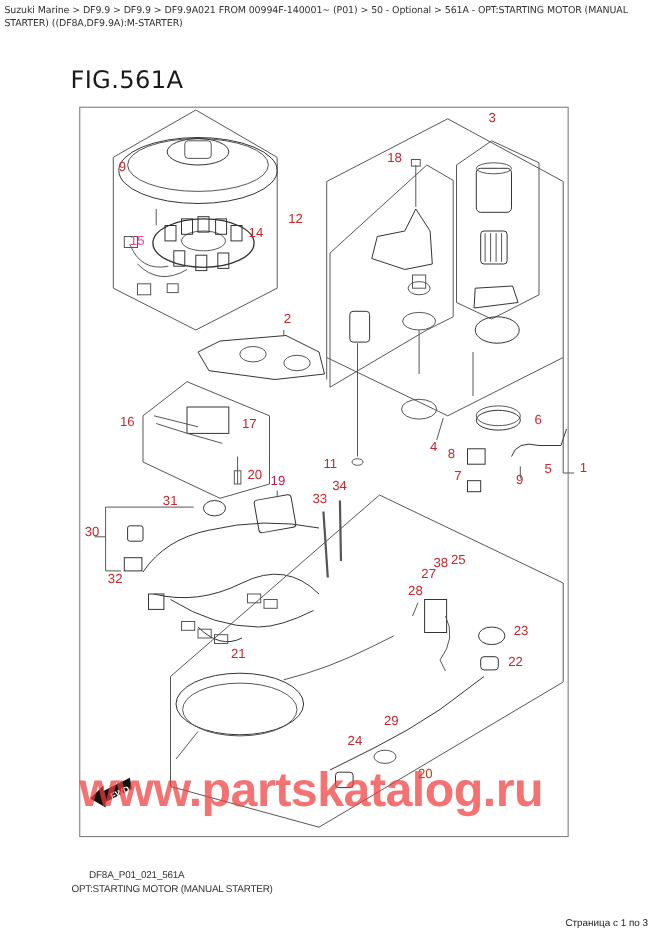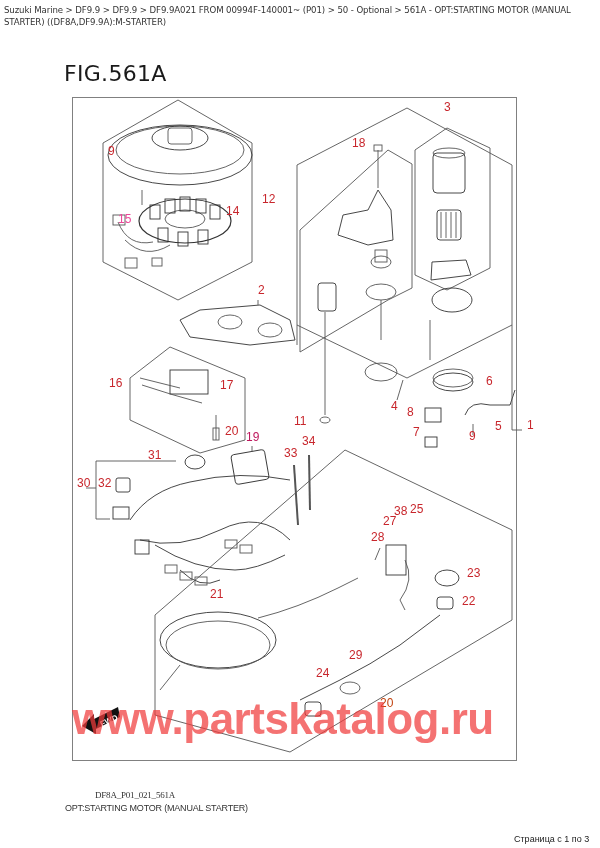--- a/index.html
+++ b/index.html
@@ -3,21 +3,21 @@
 <meta charset="utf-8">
 <style>
   html, body { margin: 0; padding: 0; background: #ffffff; }
   body { width: 600px; height: 848px; position: relative; overflow: hidden; font-family: "DejaVu Sans", sans-serif; color: #222; }
   .breadcrumb { position: absolute; left: 4px; top: 4px; width: 592px; font-size: 8.6px; line-height: 12px; color: #333; letter-spacing: -0.1px; }
   .fig-title { position: absolute; left: 64px; top: 61px; font-size: 22px; font-weight: normal; color: #1a1a1a; letter-spacing: 0.3px; }
   .frame { position: absolute; left: 72px; top: 97px; width: 445px; height: 664px; border: 1px solid #808080; box-sizing: border-box; }
   svg.diagram { position: absolute; left: 0; top: 0; }
   .callout { position: absolute; font-size: 12px; color: #c8262c; font-family: "Liberation Sans", sans-serif; line-height: 12px; }
   .watermark { position: absolute; left: 72px; top: 694px; font-family: "Liberation Sans", sans-serif; font-weight: bold; font-size: 44px; color: rgba(240, 60, 60, 0.72); letter-spacing: -0.5px; white-space: nowrap; }
-  .code { position: absolute; left: 75px; top: 790px; font-size: 9px; color: #333; font-family: Liberation Serif, serif; letter-spacing: -0.2px; padding-left: 20px; }
+  .code { position: absolute; left: 61px; top: 790px; font-size: 9px; color: #333; font-family: Liberation Sans, sans-serif; letter-spacing: -0.2px; padding-left: 20px; }
   .subtitle { position: absolute; left: 65px; top: 803px; font-size: 9px; color: #333; font-family: "Liberation Sans", sans-serif; letter-spacing: -0.2px; }
   .pager { position: absolute; left: 514px; top: 834px; font-size: 9px; color: #222; font-family: "Liberation Sans", sans-serif; }
 </style>
 </head>
 <body>
 
 <div class="breadcrumb">Suzuki Marine &gt; DF9.9 &gt; DF9.9 &gt; DF9.9A021 FROM 00994F-140001~ (P01) &gt; 50 - Optional &gt; 561A - OPT:STARTING MOTOR (MANUAL STARTER) ((DF8A,DF9.9A):M-STARTER)</div>
 
 <div class="fig-title">FIG.561A</div>
 
@@ -178,21 +178,21 @@
     <span class="callout" style="left: 462px; top: 595px; color: rgb(200, 38, 44);">22</span>
     <span class="callout" style="left: 467px; top: 567px; color: rgb(200, 38, 44); text-align: center;">23</span>
     <span class="callout" style="left: 316px; top: 667px; color: rgb(200, 38, 44);">24</span>
     <span class="callout" style="left: 410px; top: 503px; color: rgb(200, 38, 44);">25</span>
     <span class="callout" style="left: 394px; top: 505px; color: rgb(200, 38, 44);">38</span>
     <span class="callout" style="left: 383px; top: 515px; color: rgb(200, 38, 44);">27</span>
     <span class="callout" style="left: 371px; top: 531px; color: rgb(200, 38, 44);">28</span>
     <span class="callout" style="left: 349px; top: 649px; color: rgb(200, 38, 44);">29</span>
     <span class="callout" style="left: 77px; top: 477px; color: rgb(200, 38, 44);">30</span>
     <span class="callout" style="left: 148px; top: 449px; color: rgb(200, 38, 44);">31</span>
-    <span class="callout" style="left: 98px; top: 477px; color: rgb(200, 38, 44);">32</span>
+    <span class="callout" style="left: 98px; top: 520px; color: rgb(200, 38, 44);">32</span>
     <span class="callout" style="left: 284px; top: 447px; color: rgb(200, 38, 44);">33</span>
     <span class="callout" style="left: 302px; top: 435px; color: rgb(200, 38, 44);">34</span>
   </div>
 
 <div class="watermark">www.partskatalog.ru</div>
 
 <div class="code">DF8A_P01_021_561A</div>
 <div class="subtitle">OPT:STARTING MOTOR (MANUAL STARTER)</div>
 <div class="pager">Страница с 1 по 3</div>
 

